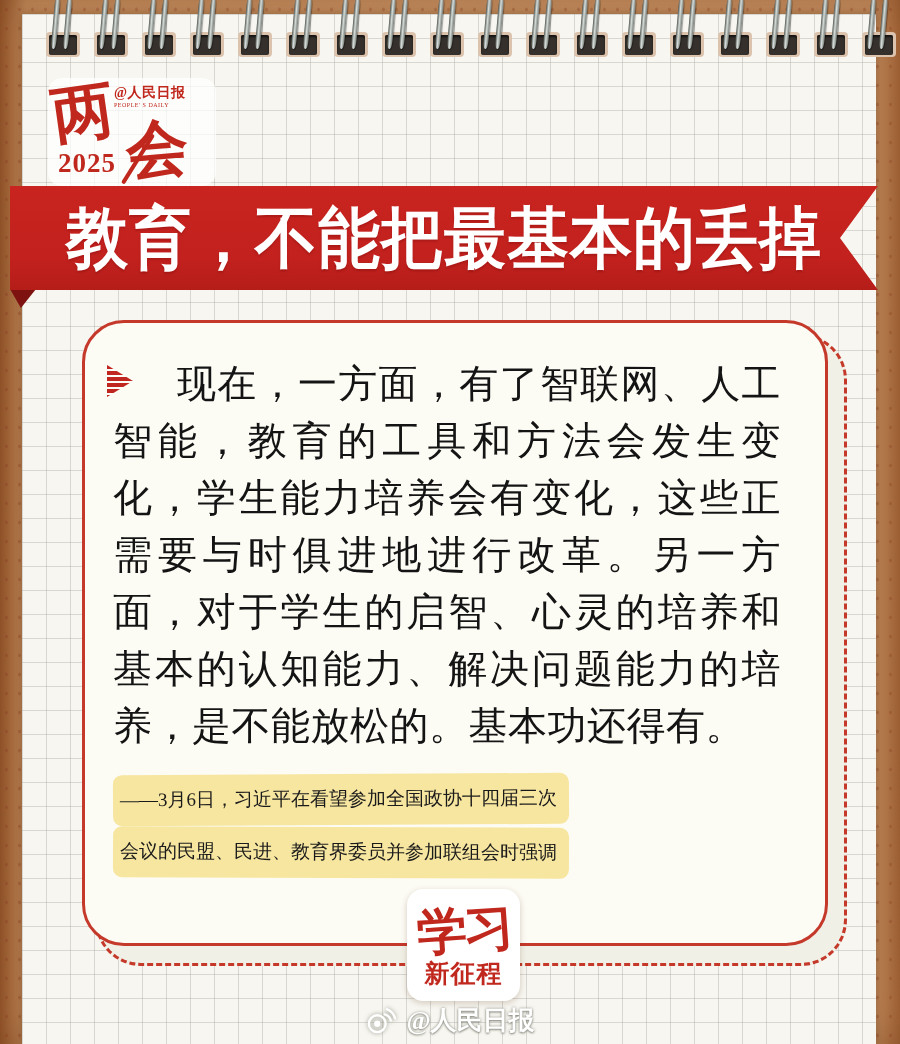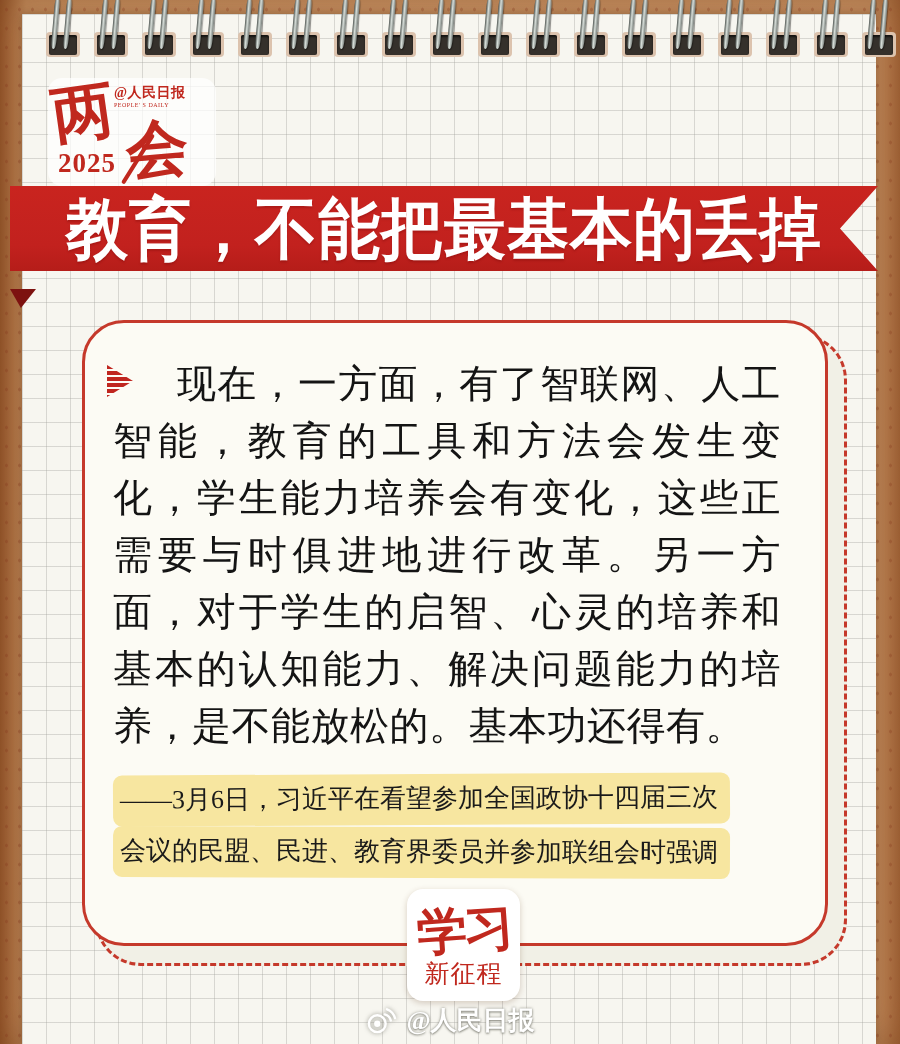--- a/index.html
+++ b/index.html
@@ -44,54 +44,54 @@
   .char-hui{left:78px;top:40px;font-size:62px;transform:rotate(-5deg);}
   .brand-year{position:absolute;left:10px;top:70px;font-size:27px;color:#c0281e;
               font-weight:bold;letter-spacing:1px;}
   .brand-slash{position:absolute;left:88px;top:52px;width:4px;height:58px;
                background:#c0281e;transform:rotate(32deg);border-radius:2px;}
   .masthead{position:absolute;left:66px;top:8px;text-align:left;color:#c0281e;line-height:1;}
   .masthead .mh-main{font-size:14px;font-weight:bold;letter-spacing:.5px;}
   .masthead .mh-sub{font-size:6px;letter-spacing:.5px;margin-top:2px;}
 
   
-  .banner{position:absolute;left:10px;top:186px;width:868px;height:85px;z-index:10;
+  .banner{position:absolute;left:10px;top:186px;width:868px;height:104px;z-index:10;
           background:linear-gradient(180deg,#c9241f 0,#c2211e 70%,#b51d19 100%);
           clip-path:polygon(0 0,100% 0,calc(100% - 38px) 50%,100% 100%,0 100%);
           display:flex;align-items:center;justify-content:center;}
   .banner-title{color:#fff;font-size:62px;font-weight:bold;letter-spacing:1px;
                 white-space:nowrap;transform:scaleY(1.08);
                 text-shadow:0 2px 2px rgba(100,0,0,.25);}
   .banner-fold{position:absolute;left:10px;top:289px;width:26px;height:19px;z-index:9;
                background:#7d1210;clip-path:polygon(0 0,100% 0,42% 100%);}
 
   
   .card-shadow{position:absolute;left:95px;top:334px;width:746px;height:626px;
                border:3px dashed #c5392b;border-radius:46px;background:#f1f0e6;z-index:3;}
   .quote-card{position:absolute;left:82px;top:320px;width:746px;height:626px;
               border:3px solid #c5392b;border-radius:42px;background:#fcfbf4;z-index:4;
               box-sizing:border-box;padding:32px 44px 0 28px;}
   .bullet{position:absolute;left:22px;top:42px;width:26px;height:32px;
           background:repeating-linear-gradient(to bottom,#c0261f 0 4px,#fdfcf6 4px 6px);
           clip-path:polygon(0 0,100% 50%,0 100%);}
   .quote-body{margin:0;font-size:39px;line-height:57px;color:#141414;
               text-indent:64px;text-align:justify;letter-spacing:.5px;}
-  .attribution{margin-top:20px;font-size:26px;line-height:47px;color:#1a1a1a;}
+  .attribution{margin-top:20px;font-size:19px;line-height:47px;color:#1a1a1a;}
   .attr-line{display:inline-block;background:#f7e6a0;border-radius:9px;
              padding:1px 12px 3px 7px;margin-bottom:2px;}
   .attr-line.l1{transform:rotate(-.3deg);}
   .attr-line.l2{transform:rotate(.2deg);}
 
   
   .stamp{position:absolute;left:407px;top:889px;width:113px;height:112px;z-index:20;
          background:#fff;border-radius:16px;box-shadow:0 2px 6px rgba(80,40,10,.22);
          display:flex;flex-direction:column;align-items:center;justify-content:center;}
   .stamp-top{color:#c0281e;font-size:50px;font-weight:bold;line-height:1;
              transform:rotate(-4deg);letter-spacing:-3px;}
-  .stamp-bottom{color:#c0281e;font-size:25px;font-weight:normal;margin-top:6px;
+  .stamp-bottom{color:#c0281e;font-size:25px;font-weight:bold;margin-top:6px;
                 letter-spacing:1px;line-height:1;}
 
   
   .watermark{position:absolute;left:0;top:1002px;width:900px;height:36px;z-index:20;
              display:flex;align-items:center;justify-content:center;gap:9px;
              color:#fff;font-size:26px;font-weight:bold;
              text-shadow:0 0 3px rgba(140,140,130,.9),0 1px 2px rgba(120,120,110,.8);}
   .weibo-icon{width:32px;height:28px;
               filter:drop-shadow(0 0 2px rgba(140,140,130,.9));}
 </style>

